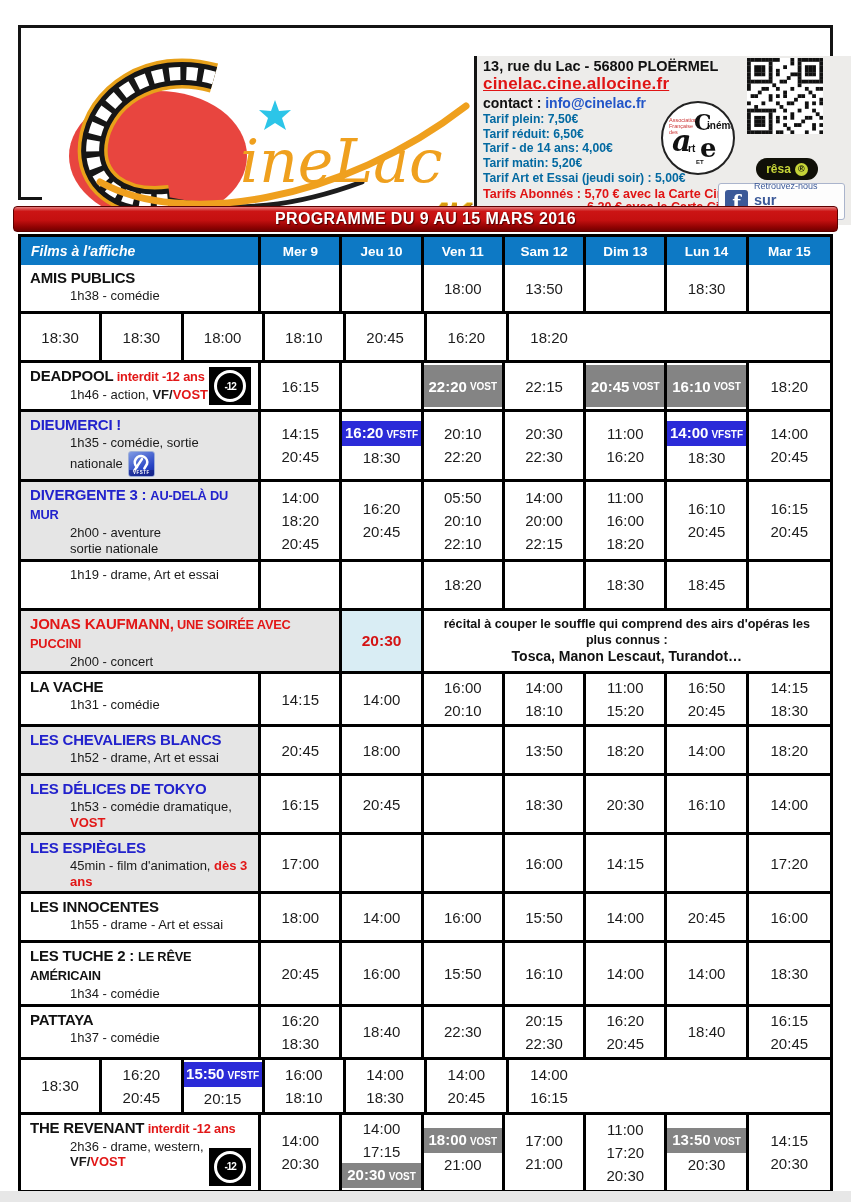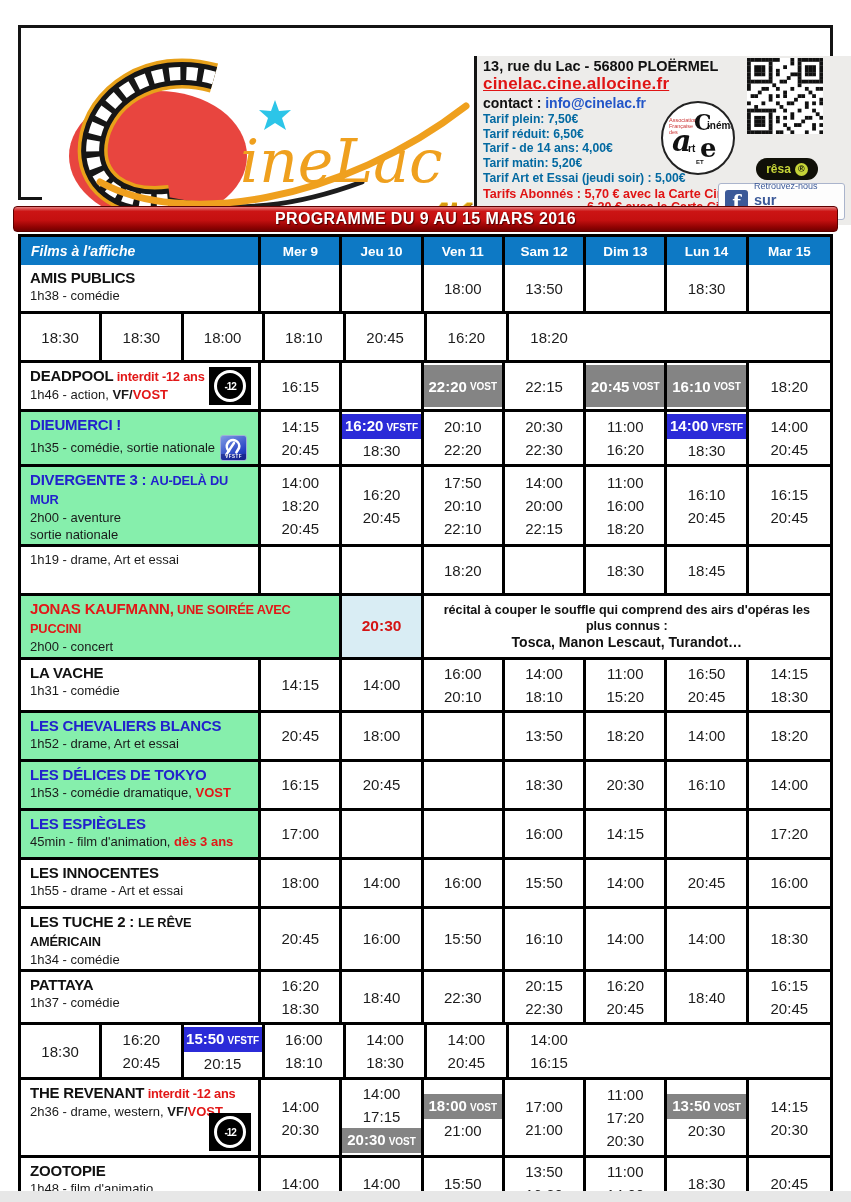--- a/index.html
+++ b/index.html
@@ -61,24 +61,24 @@
   .t-row{display:flex;align-items:stretch;background:#fff;}
   .t-row + .t-row{border-top:3px solid #000;}
   .cell{border-right:3px solid #000;box-sizing:border-box;}
   .cell:last-child{border-right:none;}
   .head-row{height:28px;}
   .head-row .cell{background:#0d79c5;color:#fff;display:flex;align-items:center;}
   .films-head{flex:0 0 29.69%;font-size:14px;font-weight:bold;font-style:italic;padding-left:10px;}
   .day-head{flex:0 0 10.0443%;justify-content:center;font-size:13.5px;font-weight:bold;}
   .film-row{min-height:46px;}
   .film-cell{flex:0 0 29.69%;position:relative;padding:4px 8px 2px 9px;background:#fff;}
-  .film-cell.bb{background:#86efac;}
+  .film-cell.bb{background:#e5e5e5;}
   .film-title{font-size:15px;font-weight:bold;line-height:18px;letter-spacing:-.2px;color:#111;}
   .film-title .sm{font-size:12.8px;}
-  .film-sub{font-size:13px;line-height:15.5px;color:#1a1a1a;margin-top:1px;}
+  .film-sub{font-size:13px;line-height:15.5px;color:#1a1a1a;margin-top:1px;margin-left:40px;}
   .c-red{color:#e21717;}
   .c-blue{color:#2222cc;}
   .b{font-weight:bold;}
   .day-cell{flex:0 0 10.0443%;display:flex;flex-direction:column;align-items:center;justify-content:center;
             padding:2px 0;font-size:15px;color:#1c1c1c;}
   .time{line-height:23px;}
   .hl{width:100%;text-align:center;background:#848484;color:#fff;font-weight:bold;line-height:23px;}
   .hl.blue{background:#2b2bd8;}
   .hl .tag{font-size:10px;margin-left:3px;}
   .hl.fill{flex:1 1 auto;display:flex;align-items:center;justify-content:center;}
@@ -485,21 +485,21 @@
           <div class="cell day-cell">
             <div class="time">14:00</div>
             <div class="time">18:20</div>
             <div class="time">20:45</div>
           </div>
           <div class="cell day-cell">
             <div class="time">16:20</div>
             <div class="time">20:45</div>
           </div>
           <div class="cell day-cell">
-            <div class="time">17:50</div>
+            <div class="time">05:50</div>
             <div class="time">20:10</div>
             <div class="time">22:10</div>
           </div>
           <div class="cell day-cell">
             <div class="time">14:00</div>
             <div class="time">20:00</div>
             <div class="time">22:15</div>
           </div>
           <div class="cell day-cell">
             <div class="time">11:00</div>

